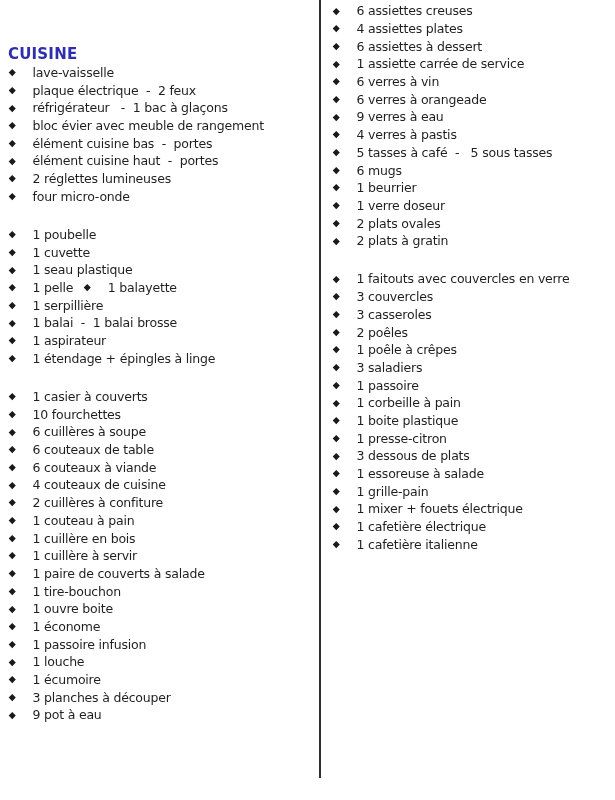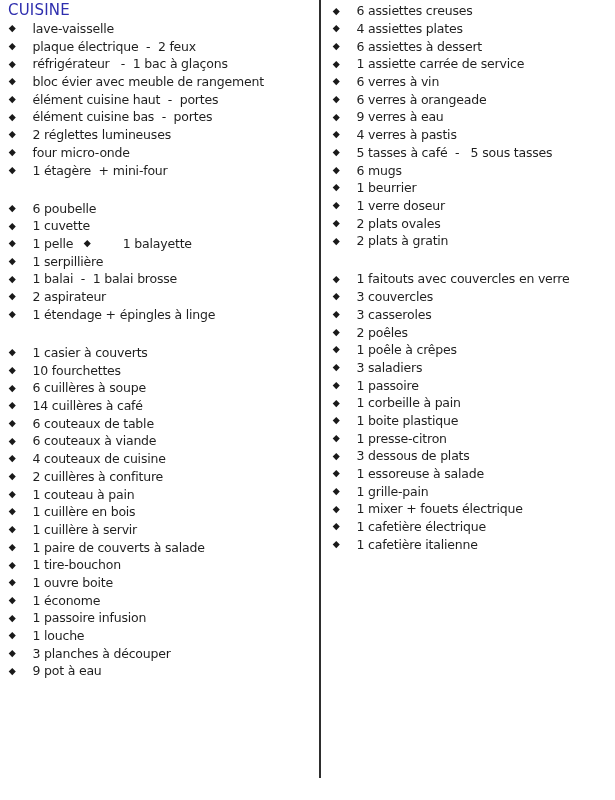--- a/index.html
+++ b/index.html
@@ -19,43 +19,44 @@
     letter-spacing: -0.2px;
   }
   .column {
     position: absolute;
     top: 2px;
   }
   #left-column  { left: 8px;   width: 305px; }
   #right-column { left: 332px; width: 270px; }
   .doc-title {
     font-size: 15px;
-    font-weight: normal;
+    font-weight: bold;
     line-height: 17.7px;
     letter-spacing: 0.2px;
     color: #2e2eae;
+    margin-top: 44px;
   }
   .group + .group { margin-top: 20.5px; }
   .row {
     display: flex;
     align-items: center;
     height: 17.7px;
     padding-left: 2px;
     white-space: pre;
   }
   .bullet {
     flex: none;
     width: 4.5px;
     height: 4.5px;
     background: #1a1a1a;
     transform: rotate(45deg);
     margin-right: 18px;
   }
   .seg { display: flex; align-items: center; }
-  .seg + .seg { margin-left: 12px; gap: 15px; }
+  .seg + .seg { margin-left: 12px; }
   .txt { white-space: pre; }
   #divider {
     position: absolute;
     left: 319px;
     top: 0;
     width: 2px;
     height: 778px;
     background: #2e2e2e;
   }
 </style>
@@ -64,53 +65,53 @@
 
 <div id="page">
   <div id="left-column" class="column">
     <div class="doc-title">CUISINE</div>
     <div>
         <div class="group">
           <div class="row"><span class="seg"><span class="bullet"></span><span class="txt">lave-vaisselle</span></span></div>
           <div class="row"><span class="seg"><span class="bullet"></span><span class="txt">plaque électrique  -  2 feux</span></span></div>
           <div class="row"><span class="seg"><span class="bullet"></span><span class="txt">réfrigérateur   -  1 bac à glaçons</span></span></div>
           <div class="row"><span class="seg"><span class="bullet"></span><span class="txt">bloc évier avec meuble de rangement</span></span></div>
+          <div class="row"><span class="seg"><span class="bullet"></span><span class="txt">élément cuisine bas  -  portes</span></span></div>
           <div class="row"><span class="seg"><span class="bullet"></span><span class="txt">élément cuisine haut  -  portes</span></span></div>
-          <div class="row"><span class="seg"><span class="bullet"></span><span class="txt">élément cuisine bas  -  portes</span></span></div>
           <div class="row"><span class="seg"><span class="bullet"></span><span class="txt">2 réglettes lumineuses</span></span></div>
           <div class="row"><span class="seg"><span class="bullet"></span><span class="txt">four micro-onde</span></span></div>
-          <div class="row"><span class="seg"><span class="bullet"></span><span class="txt">1 étagère  + mini-four</span></span></div>
         </div>
         <div class="group">
-          <div class="row"><span class="seg"><span class="bullet"></span><span class="txt">6 poubelle</span></span></div>
+          <div class="row"><span class="seg"><span class="bullet"></span><span class="txt">1 poubelle</span></span></div>
           <div class="row"><span class="seg"><span class="bullet"></span><span class="txt">1 cuvette</span></span></div>
+          <div class="row"><span class="seg"><span class="bullet"></span><span class="txt">1 seau plastique</span></span></div>
           <div class="row"><span class="seg"><span class="bullet"></span><span class="txt">1 pelle</span></span><span class="seg"><span class="bullet"></span><span class="txt">1 balayette</span></span></div>
           <div class="row"><span class="seg"><span class="bullet"></span><span class="txt">1 serpillière</span></span></div>
           <div class="row"><span class="seg"><span class="bullet"></span><span class="txt">1 balai  -  1 balai brosse</span></span></div>
-          <div class="row"><span class="seg"><span class="bullet"></span><span class="txt">2 aspirateur</span></span></div>
+          <div class="row"><span class="seg"><span class="bullet"></span><span class="txt">1 aspirateur</span></span></div>
           <div class="row"><span class="seg"><span class="bullet"></span><span class="txt">1 étendage + épingles à linge</span></span></div>
         </div>
         <div class="group">
           <div class="row"><span class="seg"><span class="bullet"></span><span class="txt">1 casier à couverts</span></span></div>
           <div class="row"><span class="seg"><span class="bullet"></span><span class="txt">10 fourchettes</span></span></div>
           <div class="row"><span class="seg"><span class="bullet"></span><span class="txt">6 cuillères à soupe</span></span></div>
-          <div class="row"><span class="seg"><span class="bullet"></span><span class="txt">14 cuillères à café</span></span></div>
           <div class="row"><span class="seg"><span class="bullet"></span><span class="txt">6 couteaux de table</span></span></div>
           <div class="row"><span class="seg"><span class="bullet"></span><span class="txt">6 couteaux à viande</span></span></div>
           <div class="row"><span class="seg"><span class="bullet"></span><span class="txt">4 couteaux de cuisine</span></span></div>
           <div class="row"><span class="seg"><span class="bullet"></span><span class="txt">2 cuillères à confiture</span></span></div>
           <div class="row"><span class="seg"><span class="bullet"></span><span class="txt">1 couteau à pain</span></span></div>
           <div class="row"><span class="seg"><span class="bullet"></span><span class="txt">1 cuillère en bois</span></span></div>
           <div class="row"><span class="seg"><span class="bullet"></span><span class="txt">1 cuillère à servir</span></span></div>
           <div class="row"><span class="seg"><span class="bullet"></span><span class="txt">1 paire de couverts à salade</span></span></div>
           <div class="row"><span class="seg"><span class="bullet"></span><span class="txt">1 tire-bouchon</span></span></div>
           <div class="row"><span class="seg"><span class="bullet"></span><span class="txt">1 ouvre boite</span></span></div>
           <div class="row"><span class="seg"><span class="bullet"></span><span class="txt">1 économe</span></span></div>
           <div class="row"><span class="seg"><span class="bullet"></span><span class="txt">1 passoire infusion</span></span></div>
           <div class="row"><span class="seg"><span class="bullet"></span><span class="txt">1 louche</span></span></div>
+          <div class="row"><span class="seg"><span class="bullet"></span><span class="txt">1 écumoire</span></span></div>
           <div class="row"><span class="seg"><span class="bullet"></span><span class="txt">3 planches à découper</span></span></div>
           <div class="row"><span class="seg"><span class="bullet"></span><span class="txt">9 pot à eau</span></span></div>
         </div>
       </div>
   </div>
 
   <div id="divider"></div>
 
   <div id="right-column" class="column">
     <div>

